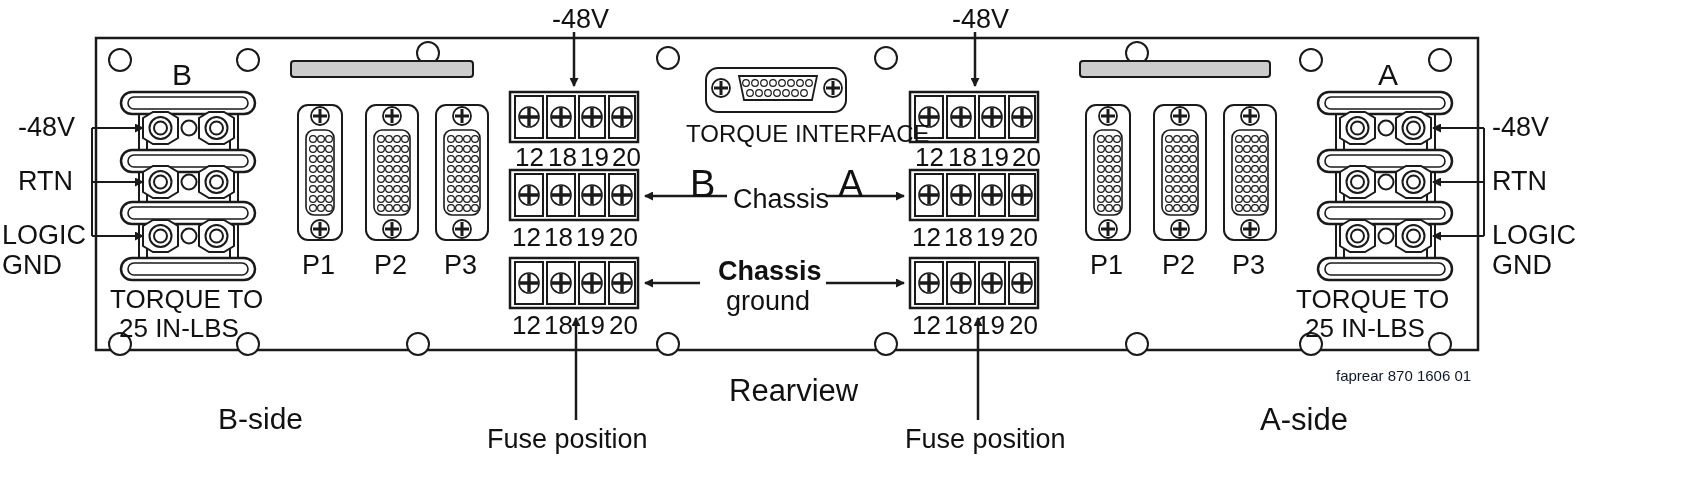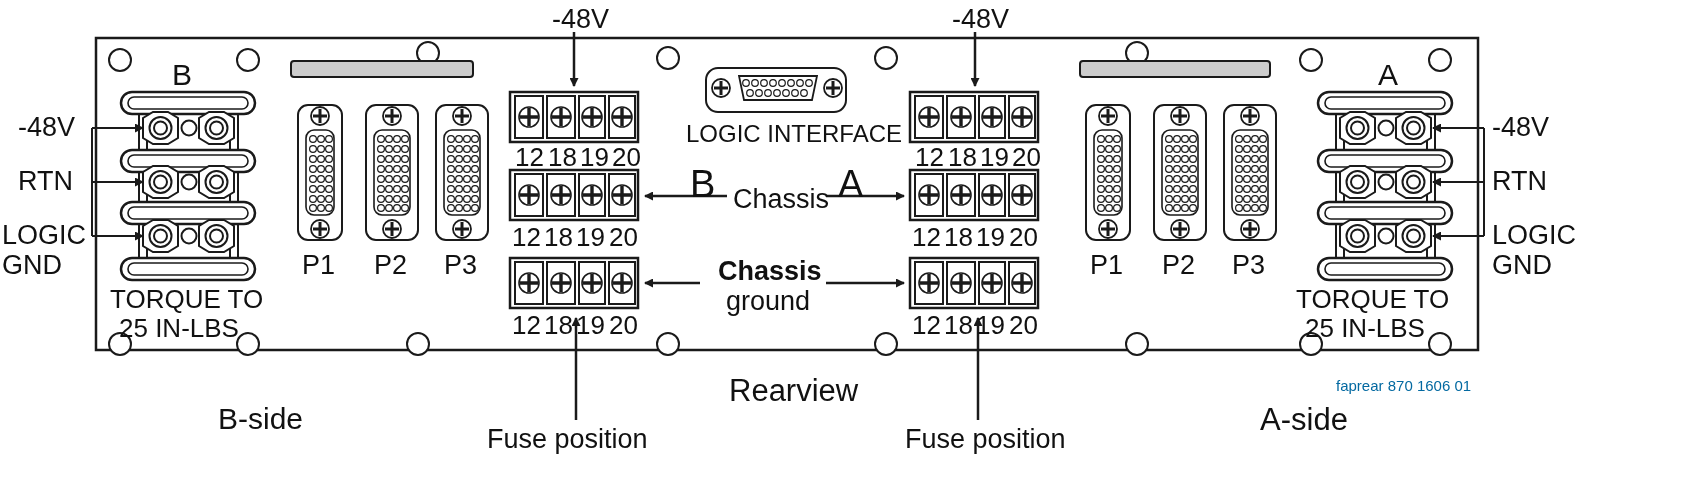--- a/index.html
+++ b/index.html
@@ -595,21 +595,21 @@
 <div class="lbl" style="left:1305px;top:315px;font-size:26px;">25 IN-LBS</div>
 
 <div class="lbl" style="left:302px;top:252px;font-size:27px;">P1</div>
 <div class="lbl" style="left:374px;top:252px;font-size:27px;">P2</div>
 <div class="lbl" style="left:444px;top:252px;font-size:27px;">P3</div>
 
 <div class="lbl" style="left:1090px;top:252px;font-size:27px;">P1</div>
 <div class="lbl" style="left:1162px;top:252px;font-size:27px;">P2</div>
 <div class="lbl" style="left:1232px;top:252px;font-size:27px;">P3</div>
 
-<div class="lbl" style="left:686px;top:122px;font-size:24px;">LOGIC INTERFACE</div>
+<div class="lbl" style="left:686px;top:122px;font-size:24px;">TORQUE INTERFACE</div>
 
 <div class="lbl" style="left:515px;top:144px;font-size:26px;">12</div>
 <div class="lbl" style="left:548px;top:144px;font-size:26px;">18</div>
 <div class="lbl" style="left:580px;top:144px;font-size:26px;">19</div>
 <div class="lbl" style="left:612px;top:144px;font-size:26px;">20</div>
 
 <div class="lbl" style="left:512px;top:224px;font-size:26px;">12</div>
 <div class="lbl" style="left:544px;top:224px;font-size:26px;">18</div>
 <div class="lbl" style="left:576px;top:224px;font-size:26px;">19</div>
 <div class="lbl" style="left:609px;top:224px;font-size:26px;">20</div>
@@ -639,13 +639,13 @@
 <div class="lbl" style="left:838px;top:165px;font-size:38px;">A</div>
 <div class="lbl" style="left:718px;top:258px;font-size:27px;font-weight:bold;">Chassis</div>
 <div class="lbl" style="left:726px;top:288px;font-size:27px;">ground</div>
 
 <div class="lbl" style="left:218px;top:404px;font-size:30px;">B-side</div>
 <div class="lbl" style="left:1232px;top:404px;font-size:31px;margin-left:28px;">A-side</div>
 <div class="lbl" style="left:708px;top:375px;font-size:31px;margin-left:21px;">Rearview</div>
 <div class="lbl" style="left:487px;top:426px;font-size:27px;">Fuse position</div>
 <div class="lbl" style="left:905px;top:426px;font-size:27px;">Fuse position</div>
 
-<div class="lbl" style="left:1336px;top:378px;font-size:15px;color:#0369a1;">faprear 870 1606 01</div>
+<div class="lbl" style="left:1336px;top:368px;font-size:15px;color:#0f172a;">faprear 870 1606 01</div>
 
 </body></html>

